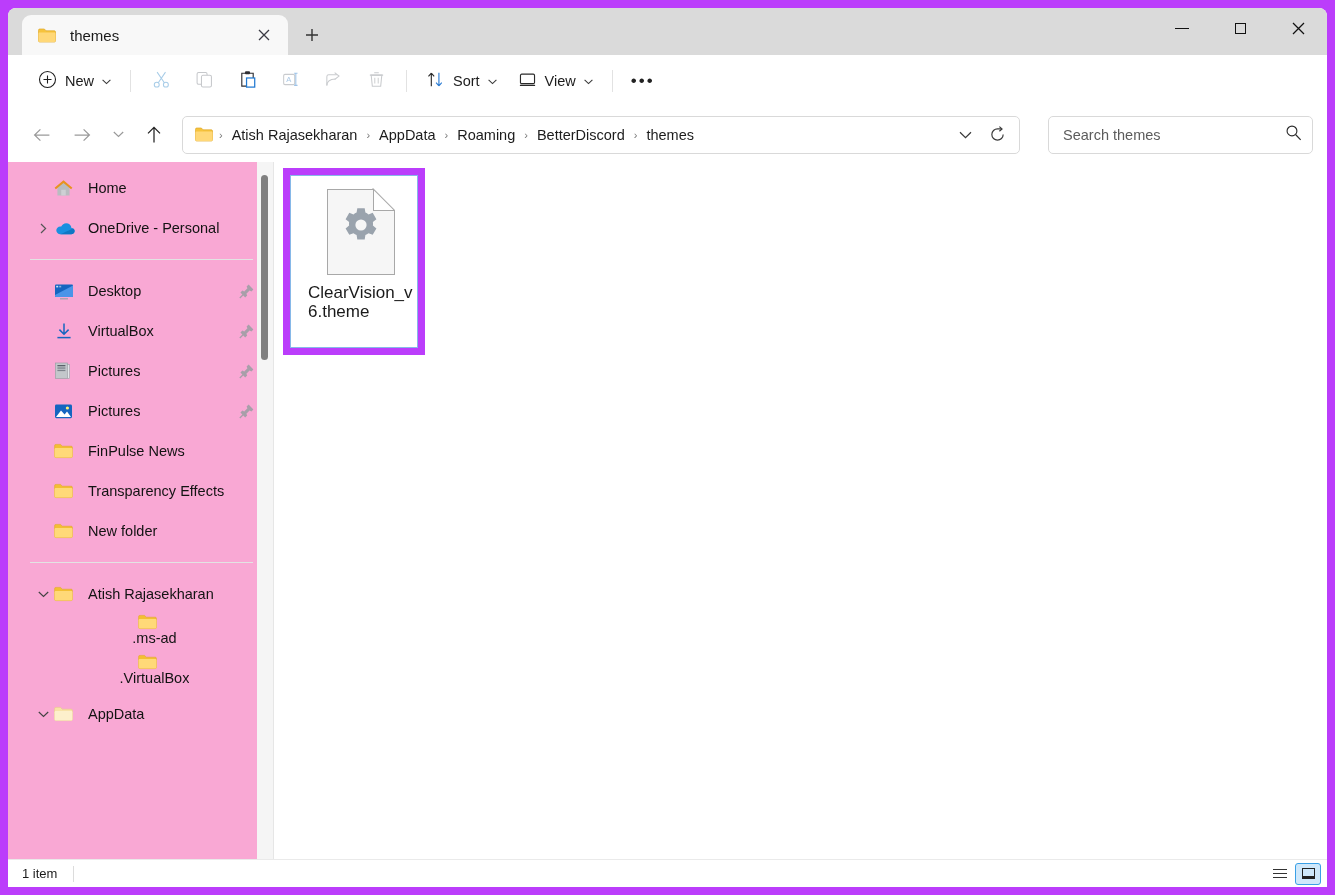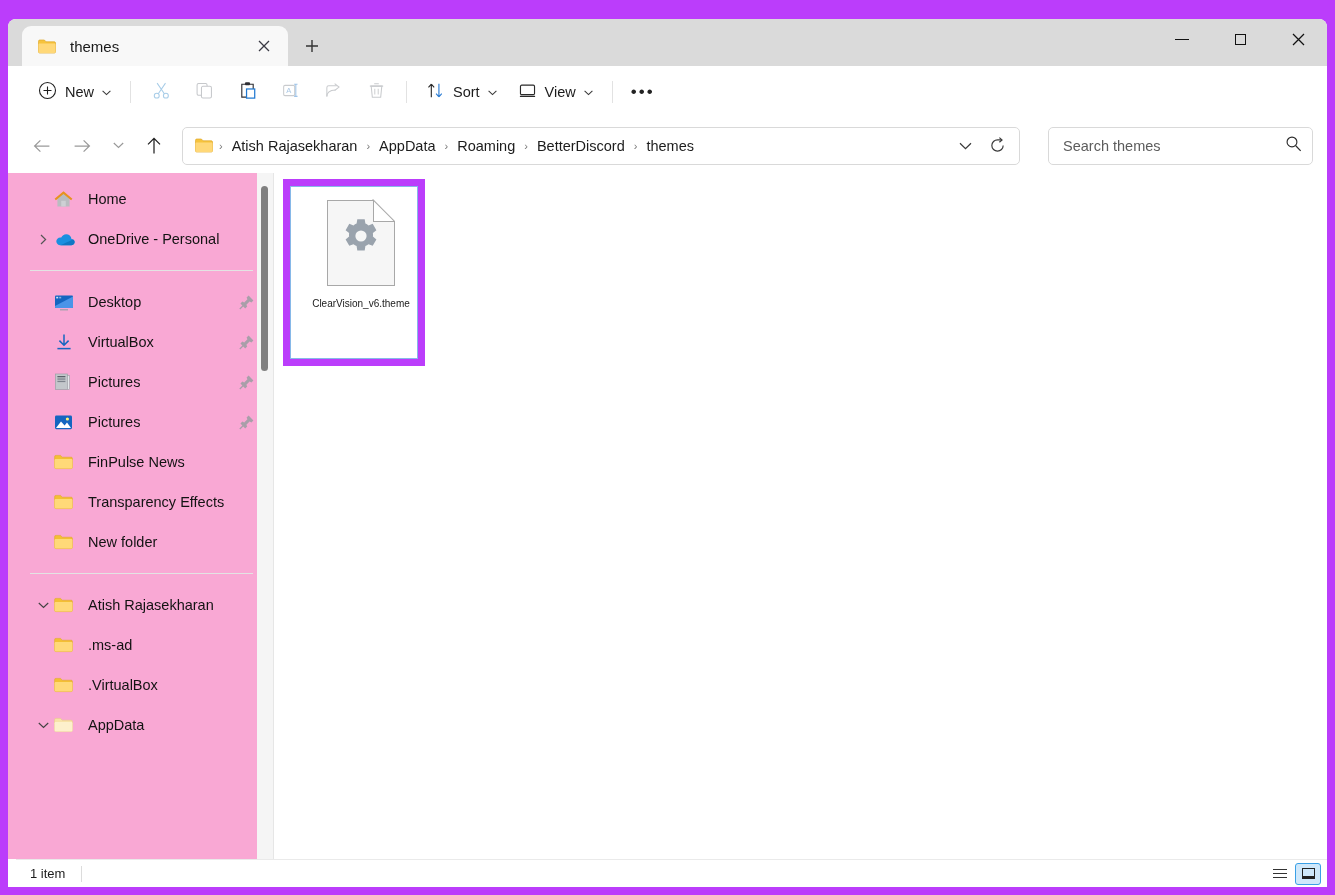--- a/index.html
+++ b/index.html
@@ -7,21 +7,21 @@
     width: 1335px; height: 895px;
     font-family: "Liberation Sans", sans-serif;
     overflow: hidden;
     background: #bb3dfb;
   }
 
   
   #window-frame {
     position: absolute; inset: 0;
     background: #bb3dfb;
-    padding: 19px 8px 8px 8px;
+    padding: 8px 8px 8px 8px;
   }
   #window-inner {
     position: relative;
     width: 100%; height: 100%;
     background: #ffffff;
     border-radius: 8px 8px 0 0;
     overflow: hidden;
     display: flex; flex-direction: column;
   }
 
@@ -171,21 +171,21 @@
     display: flex; align-items: center; justify-content: center;
   }
   .nav-expander.blank { visibility: hidden; }
   .nav-icon {
     width: 24px; flex: 0 0 auto; margin-right: 10px;
     display: flex; align-items: center; justify-content: flex-start;
   }
   .nav-label { flex: 1 1 auto; white-space: nowrap; overflow: hidden; }
   .pin { flex: 0 0 auto; width: 16px; height: 16px; opacity: .85; }
   .nav-divider { height: 1px; background: #e3e3e3; margin: 11px 20px 11px 22px; }
-  .indent1 { padding-left: 38px; }
+  .indent1 { padding-left: 38px; flex-direction: column; }
 
   #sb-scroll-track {
     position: absolute; right: 0px; top: 0; width: 16px; height: 100%;
     background: #f5f5f5;
   }
   #sb-scroll-thumb {
     position: absolute; left: 4px; top: 13px;
     width: 7px; height: 185px;
     background: #808080; border-radius: 4px;
   }
@@ -225,33 +225,32 @@
   .file-doc-icon .fold::before {
     content: ""; position: absolute; left: -1px; top: -1px;
     width: 31px; height: 1px; background: #a8a8a8;
     transform: rotate(45deg); transform-origin: 0 0;
   }
   .file-doc-icon .gear {
     position: absolute; left: 50%; top: 44%;
     transform: translate(-50%, -50%);
   }
   .file-name {
-    font-size: 10px; color: #1a1a1a; text-align: center;
+    font-size: 17px; color: #1a1a1a; 
     line-height: 19px; width: 100%;
     word-break: break-all;
   }
 
   
   #statusbar {
     height: 28px; flex: 0 0 auto;
     display: flex; align-items: center;
     padding: 0 6px 0 14px;
     background: #fff;
     border-top: 1px solid #eaeaea;
-    margin-left: 8px;
   }
   #statuslabel { font-size: 13px; color: #1b1b1b; }
   #status-sep { width: 1px; height: 16px; background: #dcdcdc; margin-left: 16px; }
   #viewtoggles { margin-left: auto; display: flex; gap: 2px; align-items: center; }
   .view-toggle {
     width: 26px; height: 22px;
     display: flex; align-items: center; justify-content: center;
   }
   .view-toggle.active {
     background: #cfe8fb; border: 1px solid #3aa0e6; border-radius: 3px;

